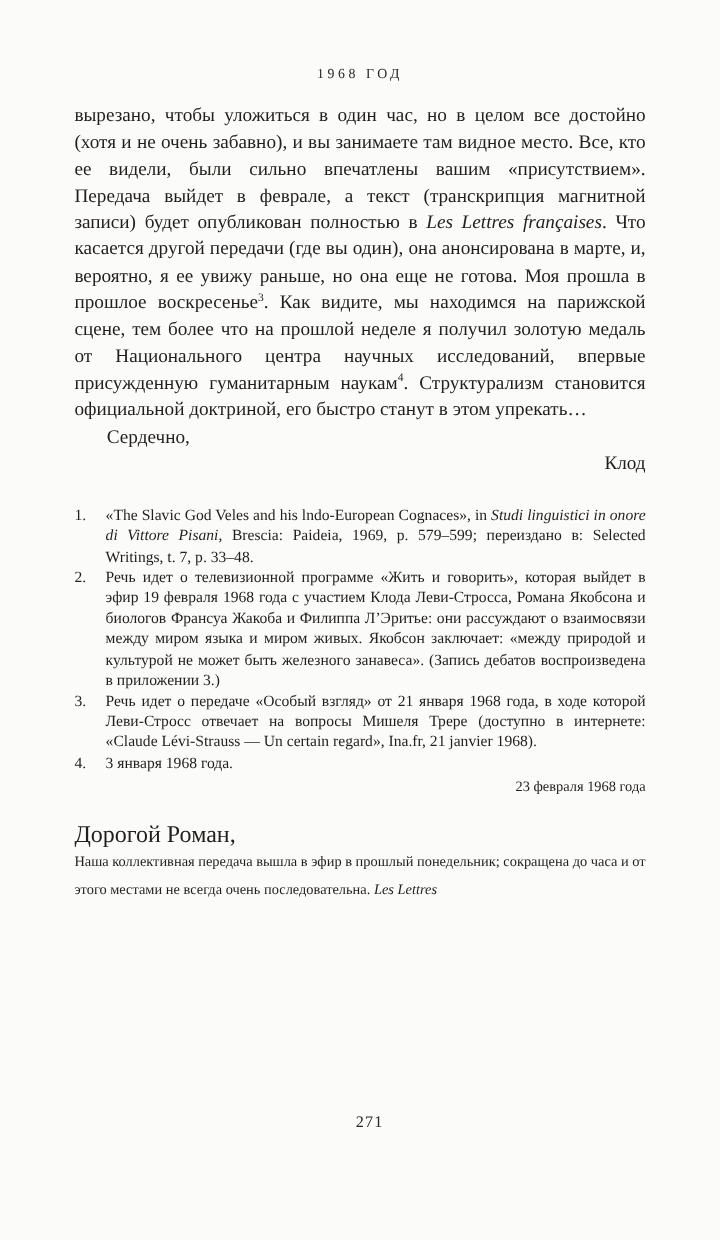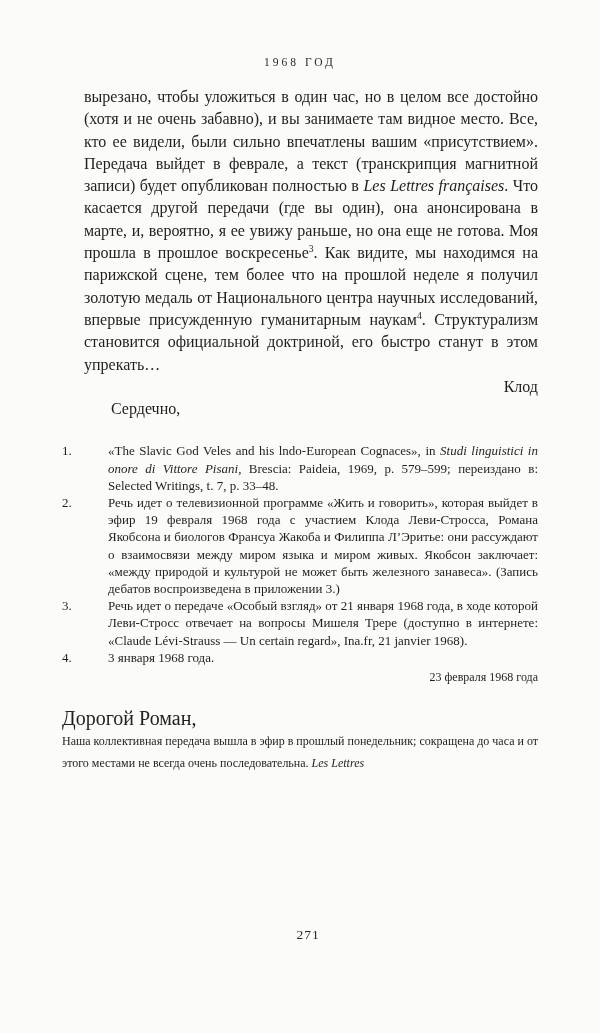--- a/index.html
+++ b/index.html
@@ -23,35 +23,34 @@
     font-size: 11.5px;
     letter-spacing: 3px;
     color: #2a2724;
     margin-bottom: 18px;
   }
   .body-text {
     font-size: 16px;
     line-height: 22.3px;
     text-align: justify;
     hyphens: auto;
-    margin-left: 22px;
     -webkit-hyphens: auto;
   }
   sup { font-size: 0.6em; line-height: 0; vertical-align: super; }
   em { font-style: italic; }
   .valediction { text-indent: 27px; text-align: left; }
   .signature { text-align: right; }
   .footnotes {
     margin-top: 22px;
     font-size: 13px;
     line-height: 17.2px;
   }
   .footnote { display: flex; }
   .fn-num { flex: 0 0 26px; width: 26px; }
-  .fn-text { flex: 1; text-align: justify; hyphens: auto; margin-left: 20px; -webkit-hyphens: auto; }
+  .fn-text { flex: 1; text-align: justify; hyphens: auto; -webkit-hyphens: auto; }
   .date-line {
     text-align: right;
     font-size: 12px;
     line-height: 22.3px;
   }
   .salutation {
     margin-top: 19px;
     font-size: 20px;
     line-height: 22.3px;
   }
@@ -75,23 +74,23 @@
 </style>
 </head>
 <body>
 
 <div class="page">
 
   <div class="running-header">1968 ГОД</div>
 
   <div class="body-text"><span>вырезано, чтобы уложиться в один час, но в целом все достойно (хотя и не очень забавно), и вы занимаете там видное место. Все, кто ее видели, были сильно впечатлены вашим «присутствием». Передача выйдет в феврале, а текст (транскрипция магнитной записи) будет опубликован полностью в </span><em>Les Lettres françaises</em><span>. Что касается другой передачи (где вы один), она анонсирована в марте, и, вероятно, я ее увижу раньше, но она еще не готова. Моя прошла в прошлое воскресенье</span><sup>3</sup><span>. Как видите, мы находимся на парижской сцене, тем более что на прошлой неделе я получил золотую медаль от Национального центра научных исследований, впервые присужденную гуманитарным наукам</span><sup>4</sup><span>. Структурализм становится официальной доктриной, его быстро станут в этом упрекать…</span></div>
 
+  <div class="body-text valediction">Сердечно,</div>
+
   <div class="body-text signature">Клод</div>
-
-  <div class="body-text valediction">Сердечно,</div>
 
   <div class="footnotes">
 
     <div class="footnote">
       <span class="fn-num">1.</span>
       <span class="fn-text"><span>«The Slavic God Veles and his lndo-European Cognaces», in </span><em>Studi linguistici in onore di Vittore Pisani</em><span>, Brescia: Paideia, 1969, p. 579–599; переиздано в: Selected Writings, t. 7, p. 33–48.</span></span>
     </div>
 
     <div class="footnote">
       <span class="fn-num">2.</span>

